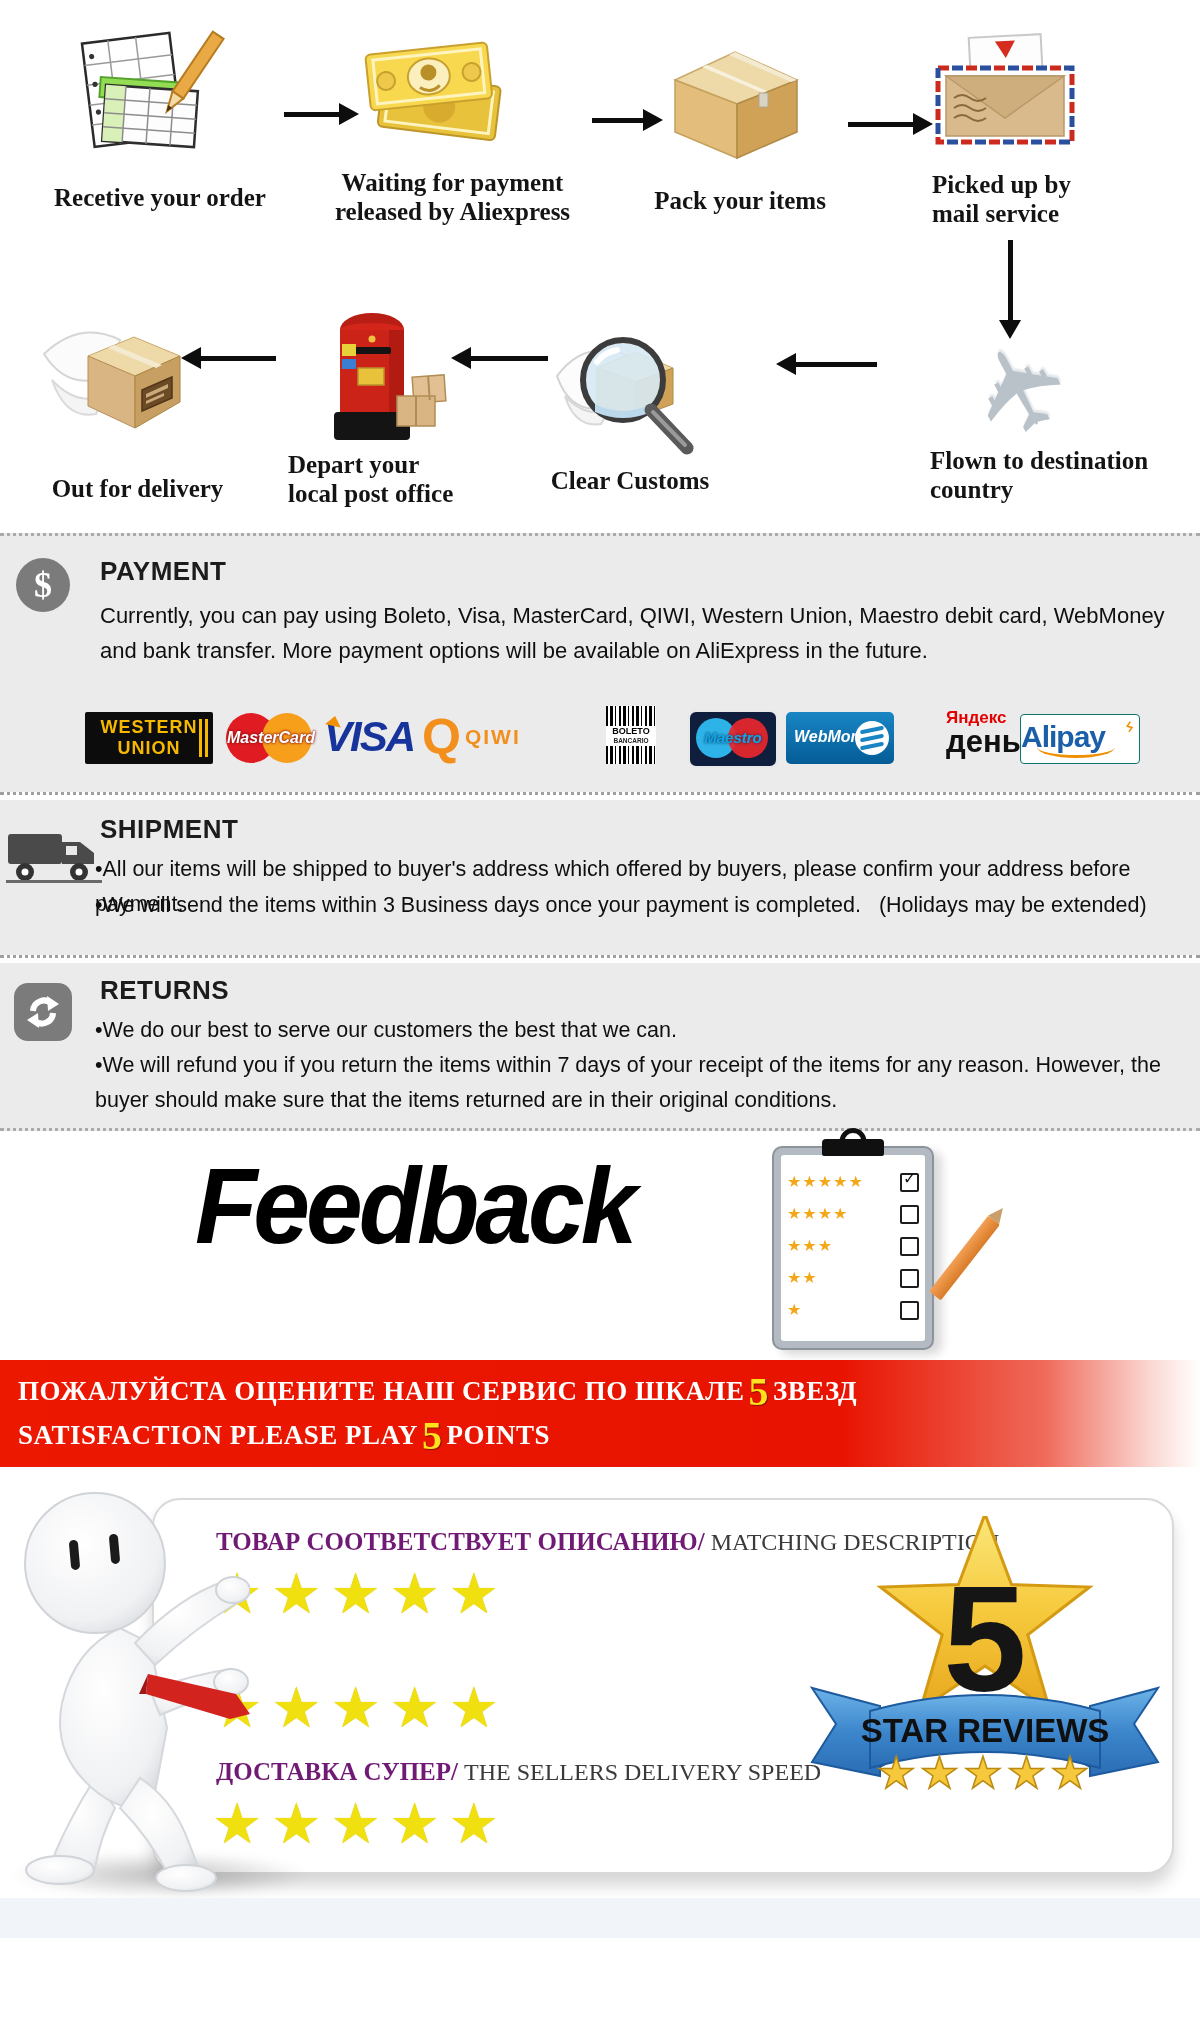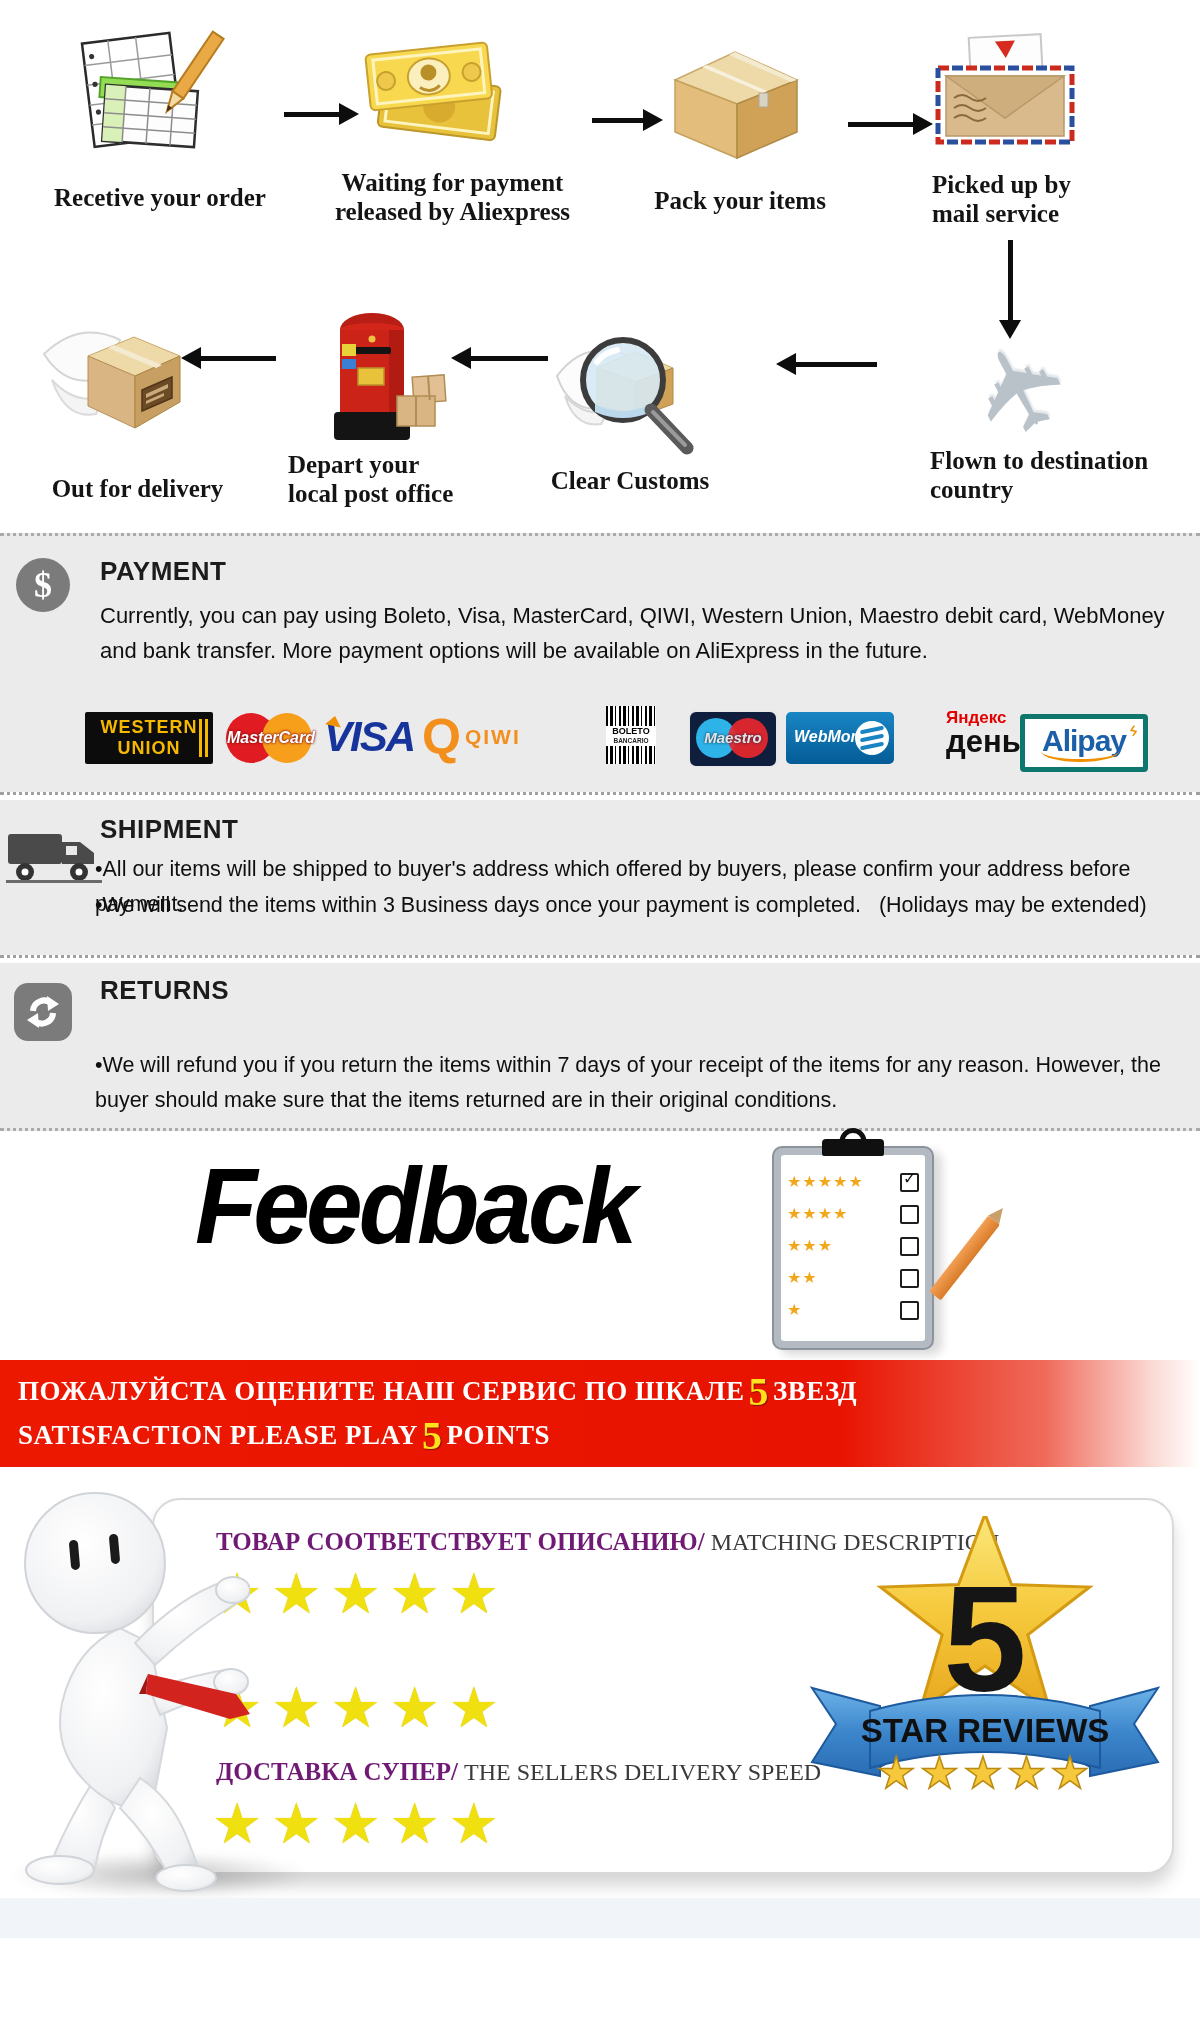--- a/index.html
+++ b/index.html
@@ -55,36 +55,36 @@
   .boleto{width:50px;height:58px;}
   .boleto .bars{position:absolute;inset:0;
       background:repeating-linear-gradient(90deg,#000 0 2px,#fff 2px 4px,#000 4px 7px,#fff 7px 9px,#000 9px 10px,#fff 10px 13px);}
   .boleto .txt{position:absolute;left:0;right:0;top:20px;background:#fff;text-align:center;
       font-weight:700;font-size:9px;line-height:9px;color:#000;padding:1px 0;}
   .boleto .txt em{display:block;font-style:normal;font-size:6.5px;color:#222;}
   .maestro{width:86px;height:54px;background:#0e1e3c;border-radius:8px;border:2px solid #e8e8e8;}
   .maestro .c1,.maestro .c2{position:absolute;width:40px;height:40px;border-radius:50%;top:6px;}
   .maestro .c1{left:6px;background:#2db3e8;}
   .maestro .c2{left:38px;background:#e8272e;opacity:.92;}
-  .maestro .t{position:absolute;left:0;right:0;top:17px;color:#e5e5e5;font-style:italic;font-weight:700;
+  .maestro .t{position:absolute;left:0;right:0;top:17px;color:#0ea5e9;font-style:italic;font-weight:700;
       font-size:15px;text-align:center;text-shadow:0 0 3px #10253f;}
   .webmoney{width:108px;height:52px;background:linear-gradient(180deg,#1985c4,#045c96);
       border-radius:5px;}
   .webmoney .t{position:absolute;left:8px;top:16px;color:#fff;font-style:italic;font-weight:700;font-size:16px;}
   .webmoney .globe{position:absolute;right:5px;top:9px;width:34px;height:34px;border-radius:50%;background:#fff;overflow:hidden;}
   .webmoney .globe i{position:absolute;left:5px;right:5px;height:4px;background:#1985c4;border-radius:3px;}
   .webmoney .globe i:nth-child(1){top:7px;transform:rotate(-12deg);}
   .webmoney .globe i:nth-child(2){top:15px;transform:rotate(-12deg);}
   .webmoney .globe i:nth-child(3){top:23px;transform:rotate(-12deg);}
   .yandex{width:110px;height:56px;}
   .yandex .l1{position:absolute;left:0;top:0;color:#e40000;font-weight:700;font-size:17px;}
   .yandex .l2{position:absolute;left:0;top:16px;color:#101010;font-weight:700;font-size:31px;}
   .yandex .wallet{position:absolute;right:0;top:18px;width:32px;height:30px;background:#f5a500;
       transform:rotate(8deg) skewY(-6deg);border-radius:3px;box-shadow:inset -6px 0 0 #d88c00;}
-  .alipay{width:118px;height:48px;background:#fff;border:5px solid #0f766e;border-radius:4px;text-align:center;}
+  .alipay{width:118px;height:48px;background:#fff;border:1px solid #0f766e;border-radius:4px;text-align:left;}
   .alipay .t{color:#1a5fa8;font-weight:700;font-size:30px;line-height:44px;letter-spacing:-1px;}
   .alipay .swoosh{position:absolute;left:16px;right:24px;bottom:5px;height:10px;
       border-bottom:3px solid #f09000;border-radius:0 0 60% 60%/0 0 100% 100%;}
   .alipay .spark{position:absolute;right:6px;top:4px;color:#f09000;font-size:14px;font-weight:700;transform:rotate(15deg);}
   
   .feedback-title{position:absolute;left:195px;top:1148px;font-size:102px;font-weight:700;
       font-style:italic;letter-spacing:-4px;color:#000;transform:scaleY(1.06);}
   .clipboard{position:absolute;left:772px;top:1146px;width:158px;height:200px;background:#b4bac1;
       border:2px solid #8d939a;border-radius:10px;box-shadow:8px 5px 10px rgba(0,0,0,.15);}
   .clipboard .paper{position:absolute;inset:7px;background:#fff;border-radius:3px;}
@@ -363,20 +363,21 @@
   <div class="panel" style="top:963px;height:165px;border-bottom:3px dotted #aaaaaa;">
     <div class="round-icon returns-square">
       <svg width="40" height="40" viewBox="0 0 40 40">
         <path d="M10 19 a11 11 0 0 1 19 -7" stroke="#fff" stroke-width="6" fill="none"></path>
         <polygon points="24,4 36,12 25,19" fill="#fff"></polygon>
         <path d="M30 21 a11 11 0 0 1 -19 7" stroke="#fff" stroke-width="6" fill="none"></path>
         <polygon points="16,36 4,28 15,21" fill="#fff"></polygon>
       </svg>
     </div>
     <h2 style="top:12px;">RETURNS</h2>
+    <div class="body" style="left:95px;top:50px;width:1080px;font-size:21.5px;">•We do our best to serve our customers the best that we can.</div>
     <div class="body" style="left:95px;top:85px;width:1080px;font-size:21.5px;">•We will refund you if you return the items within 7 days of your receipt of the items for any reason. However, the buyer should make sure that the items returned are in their original conditions.</div>
   </div>
 
   <div class="feedback-title">Feedback</div>
 
   <div class="clipboard">
     <div class="paper"></div>
     <div class="ring"></div>
     <div class="clip"></div>
     <div class="cb-row" style="top:22px;">

